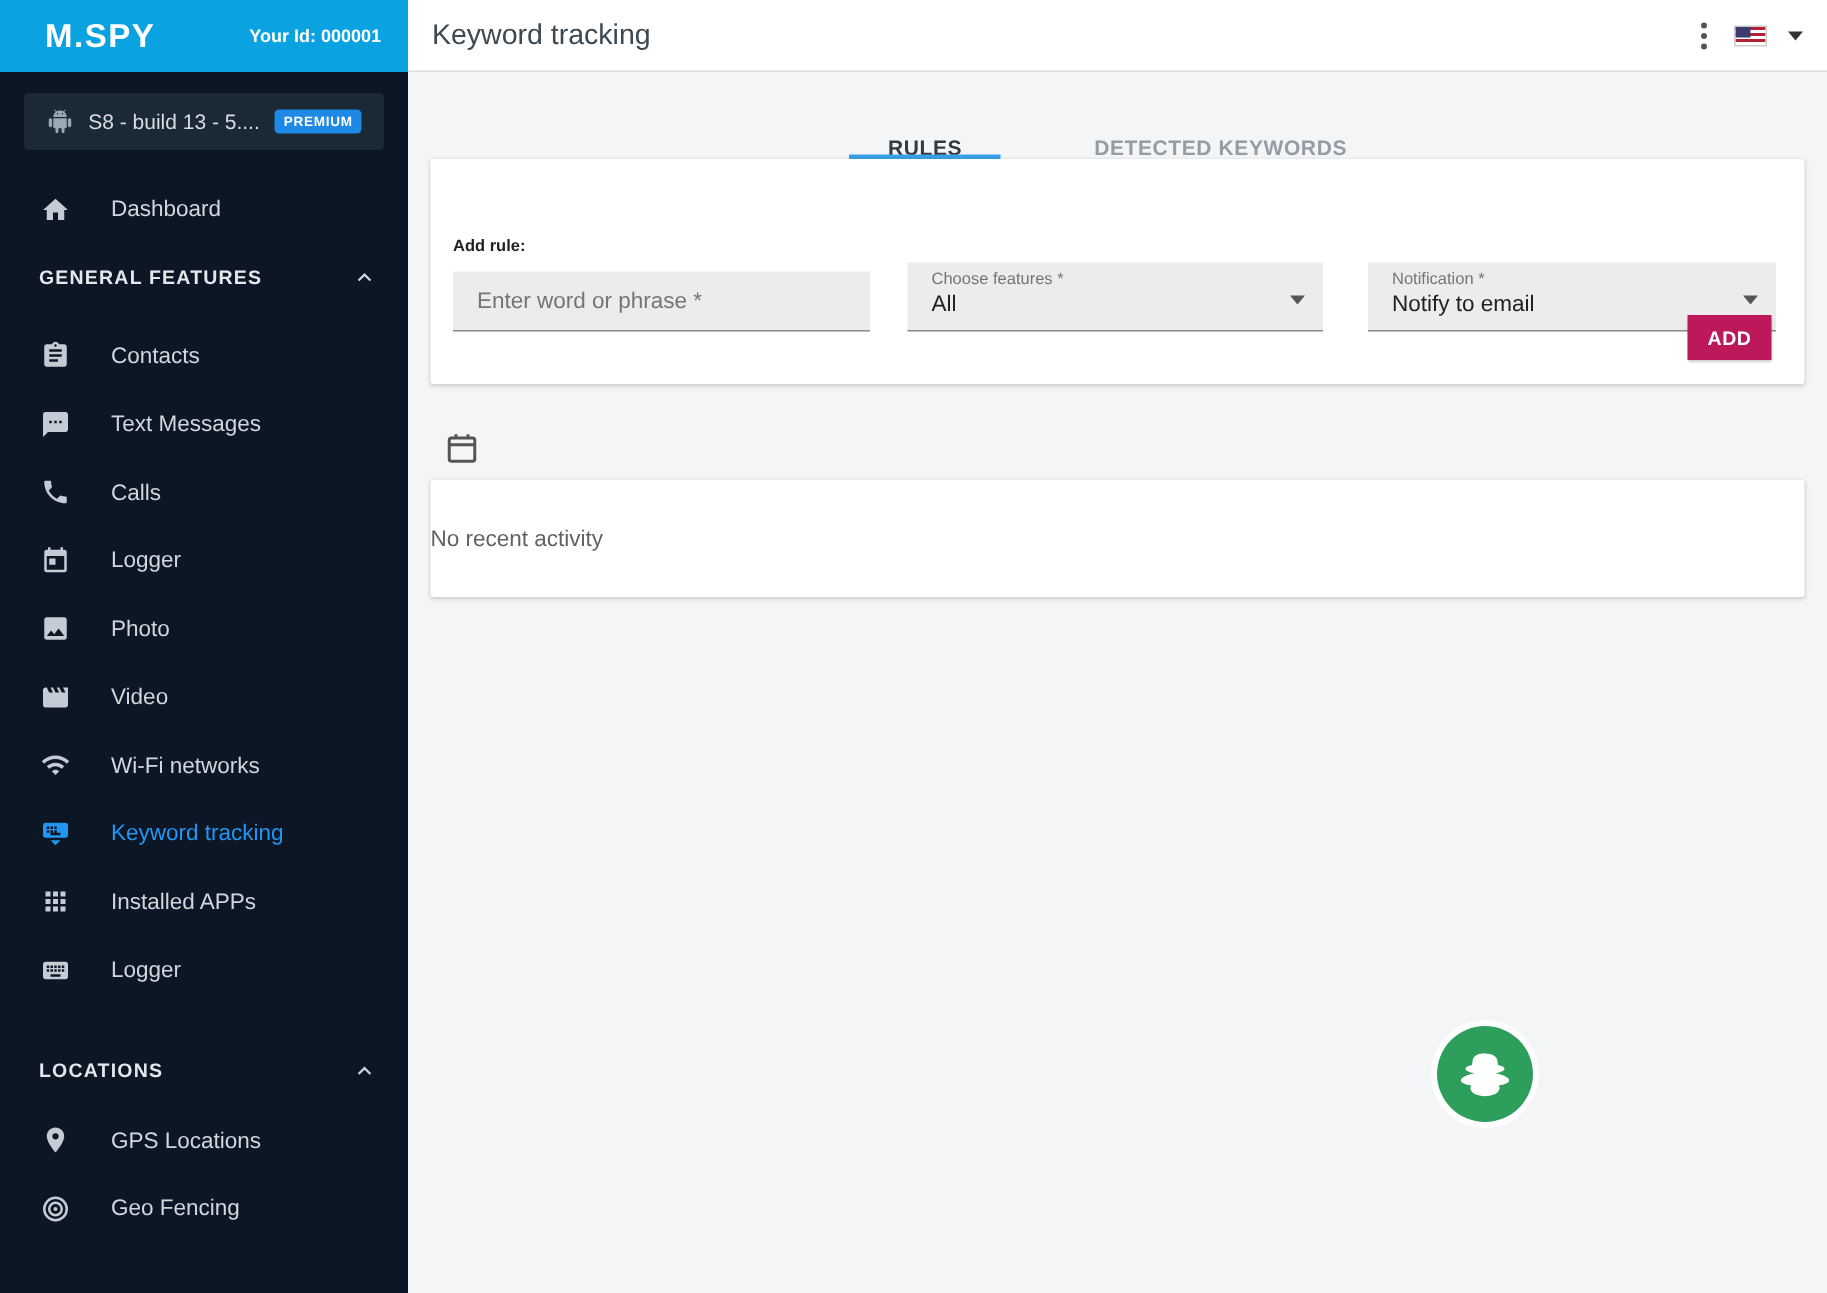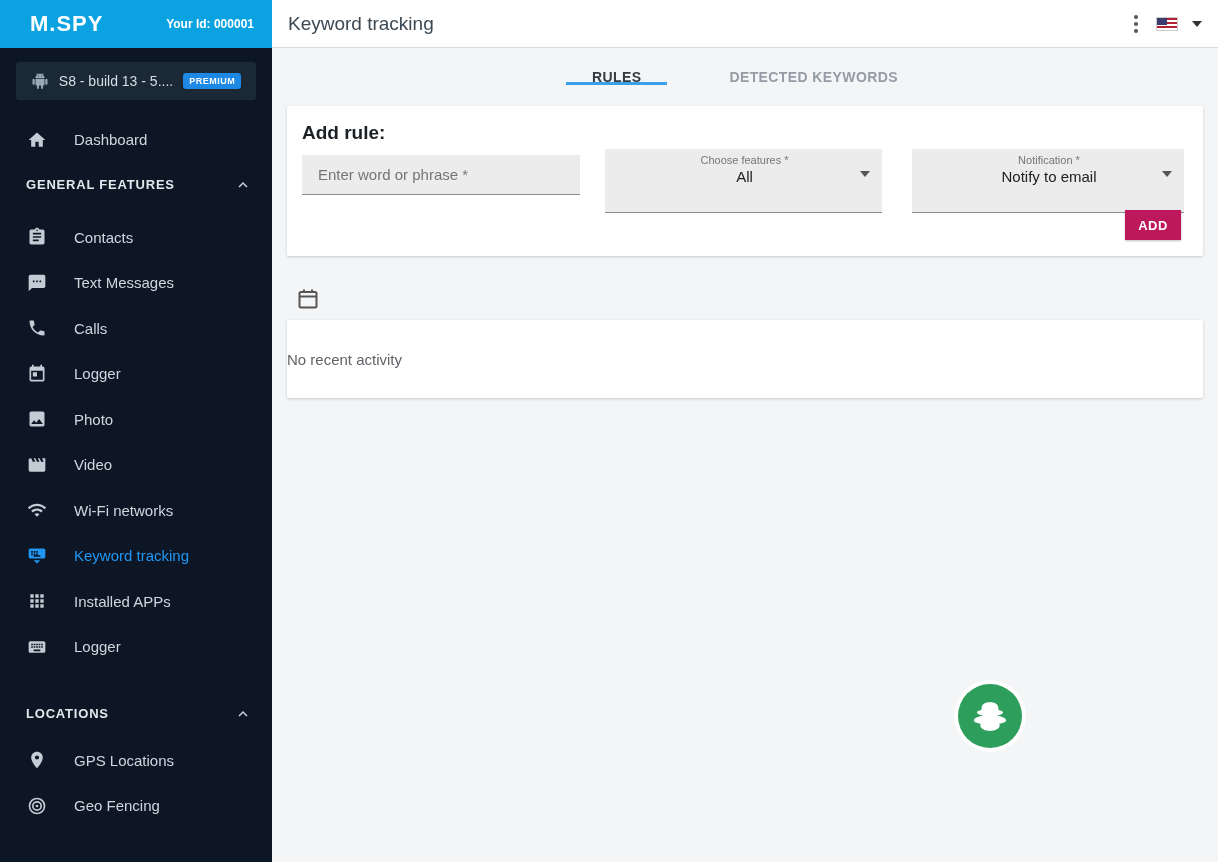--- a/index.html
+++ b/index.html
@@ -37,38 +37,38 @@
   .page-title { font-size:19px; color:#3c4852; }
   .topbar-right { margin-left:auto; display:flex; align-items:center; gap:14px; }
   .kebab { display:flex; flex-direction:column; gap:3px; padding:4px; cursor:pointer; }
   .kebab i { width:4px; height:4px; border-radius:50%; background:#555; }
   .flag { width:22px; height:14px; position:relative; overflow:hidden; border:0.5px solid #ccc; cursor:pointer;
     background:repeating-linear-gradient(#b22234 0 2px, #fff 2px 4px); }
   .flag .canton { position:absolute; left:0; top:0; width:10px; height:7px; background:#3c3b6e; }
   .caret { width:0; height:0; border-left:5px solid transparent; border-right:5px solid transparent;
     border-top:6px solid #333; cursor:pointer; }
 
-  .tabs { height:58px; display:flex; justify-content:center; align-items:center;gap:36px; }
+  .tabs { height:58px; display:flex; justify-content:center; align-items:flex-end;gap:36px; }
   .tab { display:flex; align-items:center; padding:0 26px; font-size:14px; font-weight:bold;
     letter-spacing:.4px; color:#959ca4; cursor:pointer; position:relative; }
   .tab.active { color:#333a40; }
   .tab.active::after { content:""; position:absolute; left:0; right:0; bottom:0;
     height:3px; background:#3aa0e8; }
 
   .card { background:#fff; margin:0 15px; border-radius:2px;
     box-shadow:0 1px 3px rgba(0,0,0,.18); }
   .form-card { padding:16px 18px 18px 15px; height:150px; position:relative; }
-  .form-title { font-size:19px; font-weight:bold; color:#1c2126; }
+  .form-title { font-size:11px; font-weight:bold; color:#1c2126;margin-top:36px; }
   .fields { display:flex; margin-top:11px; }
   .text-input { width:278px; height:40px; background:#ececec; border:none;
     border-bottom:1px solid #8d8d8d; padding:0 16px; font-size:15px;
     font-family:"Liberation Sans", sans-serif; color:#212121; outline:none; }
   .text-input::placeholder { color:#757575; }
-  .select { height:64px; background:#ececec; border-bottom:1px solid #8d8d8d;
-    padding:5px 14px 0 16px; position:relative; cursor:pointer;text-align:center; }
+  .select { height:46px; background:#ececec; border-bottom:1px solid #8d8d8d;
+    padding:5px 14px 0 16px; position:relative; cursor:pointer; }
   .select-features { width:277px; margin-left:25px; margin-top:-6px; }
   .select-notification { width:272px; margin-left:30px; margin-top:-6px; }
   .select-label { font-size:11px; color:#757575; }
   .select-value { font-size:15px; color:#212121; margin-top:2px; }
   .select .caret { position:absolute; right:12px; top:22px; border-top-color:#555; }
   .add-btn { position:absolute; right:22px; bottom:16px; width:56px; height:30px;
     background:#be185d; color:#fff; border:none; border-radius:0; font-size:13px;
     font-weight:bold; letter-spacing:.4px; cursor:pointer;
     box-shadow:0 1px 2px rgba(0,0,0,.25); font-family:"Liberation Sans", sans-serif; }
 

